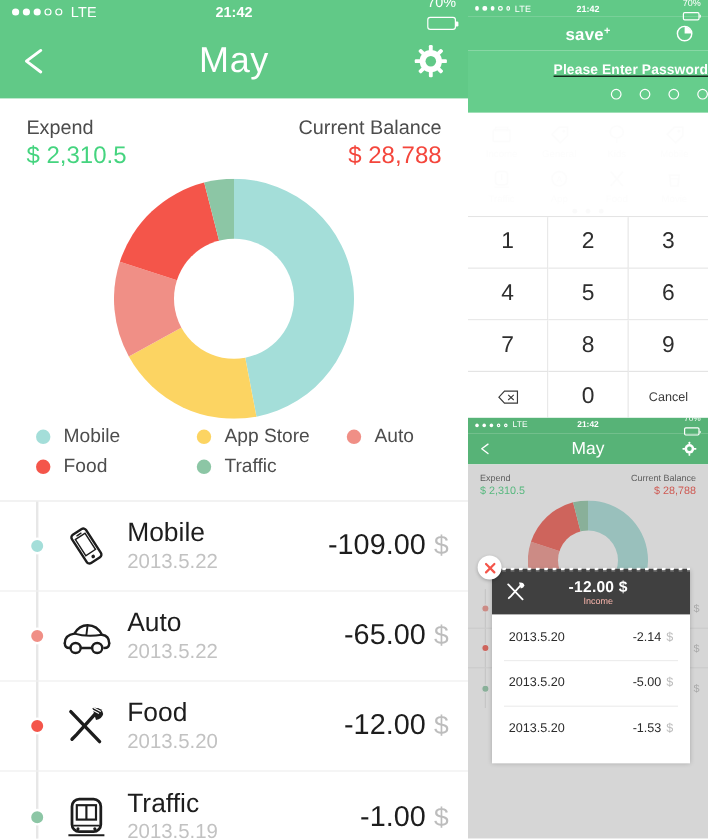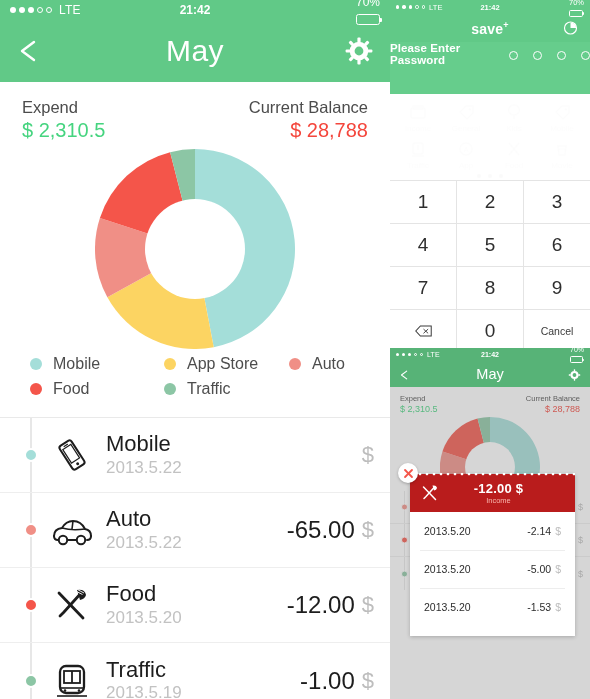--- a/index.html
+++ b/index.html
@@ -90,22 +90,22 @@
   .rt-status .battery { width: 14px; height: 7px; border-width: .8px; border-radius:1.6px; padding:.8px;}
   .rt-status .battery::after { right:-2.2px; top:1.8px; width:1.3px; height:2.6px;}
 
   .rt-nav { height: 28px; background: #61c987; display:flex; align-items:center;
             justify-content:center; position: relative; }
   .rt-logo { color:#fff; font-size: 14px; font-weight: 700; letter-spacing:.2px;}
   .rt-logo sup { font-size: 9px; }
   .rt-clock { position:absolute; right: 12px; top:50%; transform: translateY(-50%);
               width:15px; height:15px;}
 
-  .rt-pwbox { background: #66cd8c; height: 52px; display:flex; flex-direction:row;
-              align-items:flex-start; justify-content:center; }
+  .rt-pwbox { background: #66cd8c; height: 52px; display:flex; flex-direction:column;
+              align-items:flex-end; justify-content:center;text-decoration:underline; }
   .rt-pwbox .pwtitle { color:#fff; font-size: 11.5px; font-weight: 600; letter-spacing:.1px;}
   .pwdots { display:flex; gap: 15px; margin-top: 9px; }
   .pwdots i { width: 9px; height: 9px; border-radius: 50%; border: 1.2px solid #fff;
               display:block; }
 
   .rt-cats { position: relative; height: 86px; background: #fdfdfd; overflow: hidden;}
   .rt-cats .catgrid { display: grid; grid-template-columns: repeat(4, 1fr);
                       opacity: .055; padding: 4px 4px 0; }
   .rt-cat { text-align:center; padding: 3px 0 2px;}
   .rt-cat .ci { height: 22px; display:flex; align-items:center; justify-content:center;}
@@ -162,21 +162,21 @@
                   width:7px;height:7px;border-radius:50%;border:1px solid #fff;}
   .rb-row .ricon { width:24px; display:flex;align-items:center;justify-content:center;flex:none;}
   .rb-row .rtext { flex:1; padding-left:3px;}
   .rb-row .rname { font-size:10px; color:#1d1d1d; line-height:1.05;}
   .rb-row .rdate { font-size:7.5px; color:#c2c2c2;}
   .rb-row .ramt { font-size:10px; color:#1d1d1d;}
   .rb-row .rcur { font-size:9px; color:#bdbdbd; margin-left:3px;}
 
   .popup { position:absolute; left: 20px; top: 87px; width: 165px; z-index: 10;
            background:#fff; box-shadow: 0 1px 4px rgba(0,0,0,.22); }
-  .pop-head { background:#b91c1c; height: 38px; position:relative;
+  .pop-head { background:#404040; height: 38px; position:relative;
               display:flex; align-items:center; }
   .pop-perf { position:absolute; left:0; right:0; top:-1px; height:3px;
               background-image: radial-gradient(circle at 3px 1px, #ffffff 1.5px, transparent 1.6px);
               background-size: 7px 3px; }
   .pop-icon { width: 40px; display:flex; align-items:center; justify-content:center; }
   .pop-title { flex:1; text-align:center; padding-right: 28px;}
   .pop-amt { color:#fff; font-size: 13px; font-weight: 600; letter-spacing:.2px;}
   .pop-sub { color: #f9b5ac; font-size: 7.5px; margin-top:0px;}
   .pop-close { position:absolute; left: -12px; top: -11px; width: 20px; height: 20px;
                border-radius:50%; background:#fff; display:flex; align-items:center;
@@ -304,20 +304,21 @@
               <rect x="15.2" y="10.5" width="9.6" height="16" fill="none" stroke="#1d1d1d" stroke-width="1.2"></rect>
               <circle cx="20" cy="30.4" r="1.5" fill="#1d1d1d"></circle>
               <rect x="17.4" y="8" width="5.2" height="1.2" rx=".6" fill="#1d1d1d"></rect>
             </g>
           </svg>
         </span>
         <span class="rtext">
           <span class="rname" style="display:block">Mobile</span>
           <span class="rdate" style="display:block">2013.5.22</span>
         </span>
+        <span class="ramt">-109.00</span>
         <span class="rcur">$</span>
       </div>
 
       <div class="row">
         <span class="tdot" style="background:#f08f86"></span>
         <span class="ricon">
           <svg width="44" height="32" viewBox="0 0 44 32">
             <path d="M4 22 q0 -7 8 -8 q4 -7 11 -7 q8 0 12 8 q6 1 6 7" fill="none" stroke="#1d1d1d" stroke-width="2" stroke-linecap="round"></path>
             <path d="M4 22 q0 4 4 4 M41 22 q0 4 -4 4" fill="none" stroke="#1d1d1d" stroke-width="2" stroke-linecap="round"></path>
             <line x1="14" y1="26" x2="28" y2="26" stroke="#1d1d1d" stroke-width="2"></line>

